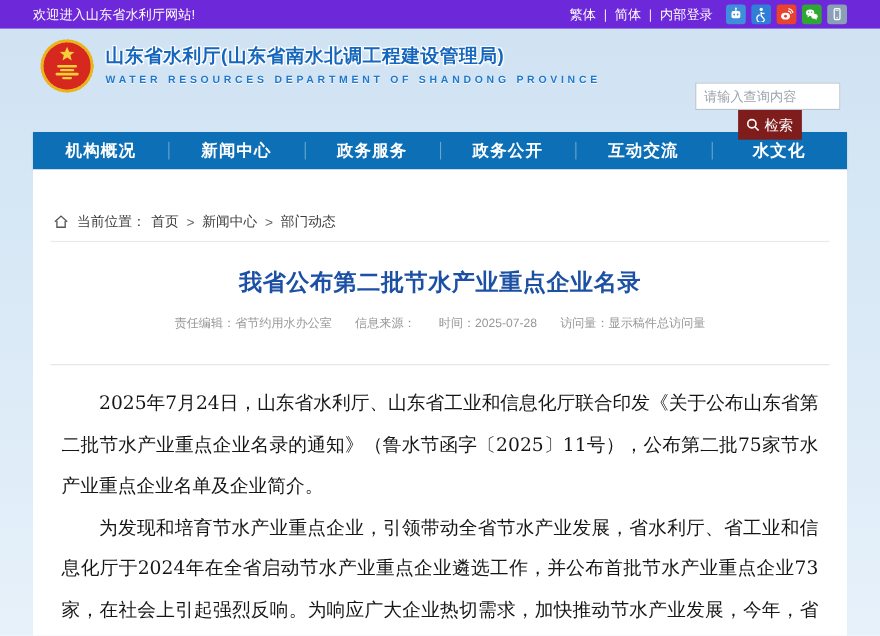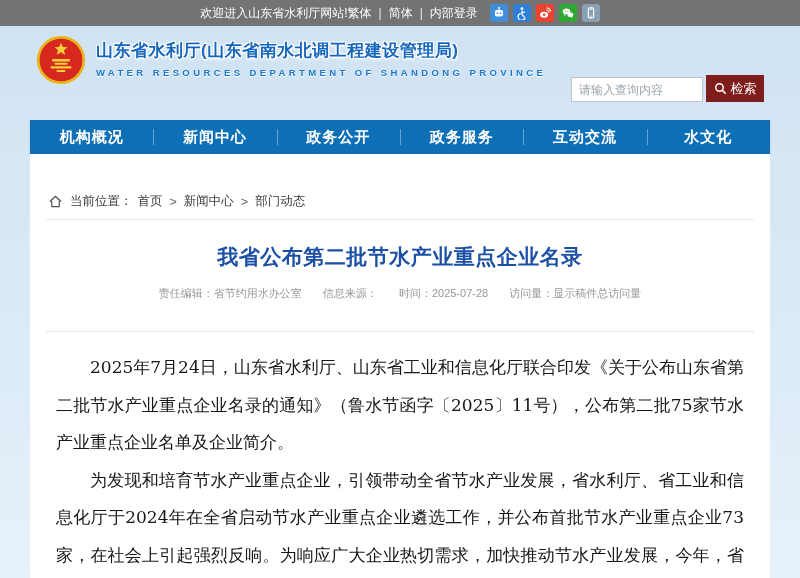--- a/index.html
+++ b/index.html
@@ -4,22 +4,22 @@
 <style>
   * { margin:0; padding:0; box-sizing:border-box; }
   html,body { width:800px; height:578px; overflow:hidden; }
   body {
     font-family:"Liberation Sans", sans-serif;
     background:linear-gradient(180deg,#cfe2f2 0%,#dcebf7 60%,#e7f1fa 100%);
   }
 
   
   .topbar {
-    height:26px; background:#737373; color:#fff;
-    display:flex; align-items:center; justify-content:center;
+    height:26px; background:#6d28d9; color:#fff;
+    display:flex; align-items:center; justify-content:space-between;
     padding:0 30px; font-size:12px;
   }
   .tb-right { display:flex; align-items:center; }
   .tb-link { cursor:pointer; }
   .tb-sep { margin:0 7px; opacity:.85; }
   .tb-icons { display:flex; gap:5px; margin-left:12px; }
   .tb-icon {
     width:18px; height:18px; border-radius:3px;
     display:flex; align-items:center; justify-content:center; cursor:pointer;
   }
@@ -39,21 +39,21 @@
   .emblem { position:absolute; left:36px; top:9px; width:50px; height:50px; }
   .hdr-titles { position:absolute; left:96px; top:13px; }
   .title-cn {
     font-size:17px; font-weight:bold; color:#1566bd; letter-spacing:.5px; white-space:nowrap;
     text-shadow:-1px -1px 0 #fff, 1px -1px 0 #fff, -1px 1px 0 #fff, 1px 1px 0 #fff, 0 2px 3px rgba(255,255,255,.8);
   }
   .title-en {
     font-size:9.5px; font-weight:bold; color:#1d78cc; letter-spacing:3.4px;
     margin-top:5px; white-space:nowrap; text-shadow:0 1px 0 #fff;
   }
-  .search-box { position:absolute; right:36px; top:49px; display:flex; align-items:flex-end; }
+  .search-box { position:absolute; right:36px; top:49px; display:flex; align-items:center;flex-direction:column; }
   .search-input {
     width:132px; height:25px; border:1px solid #b9c4cc; background:#fff;
     font-size:12px; padding:0 7px; color:#333; outline:none;
     font-family:"Liberation Sans",sans-serif;
   }
   .search-input::placeholder { color:#9aa4ac; }
   .search-btn {
     width:58px; height:27px; margin-left:3px; border:none; background:#7f1d1d; color:#fff;
     font-size:13px; display:flex; align-items:center; justify-content:center; gap:4px; cursor:pointer;
     font-family:"Liberation Sans",sans-serif;
@@ -183,24 +183,24 @@
 
 <div class="nav">
   <ul>
     <li>
         <a>机构概况</a>
       </li>
     <li>
         <a>新闻中心</a>
       </li>
     <li>
+        <a>政务服务</a>
+      </li>
+    <li>
         <a>政务公开</a>
-      </li>
-    <li>
-        <a>政务服务</a>
       </li>
     <li>
         <a>互动交流</a>
       </li>
     <li>
         <a>水文化</a>
       </li>
   </ul>
 </div>
 

